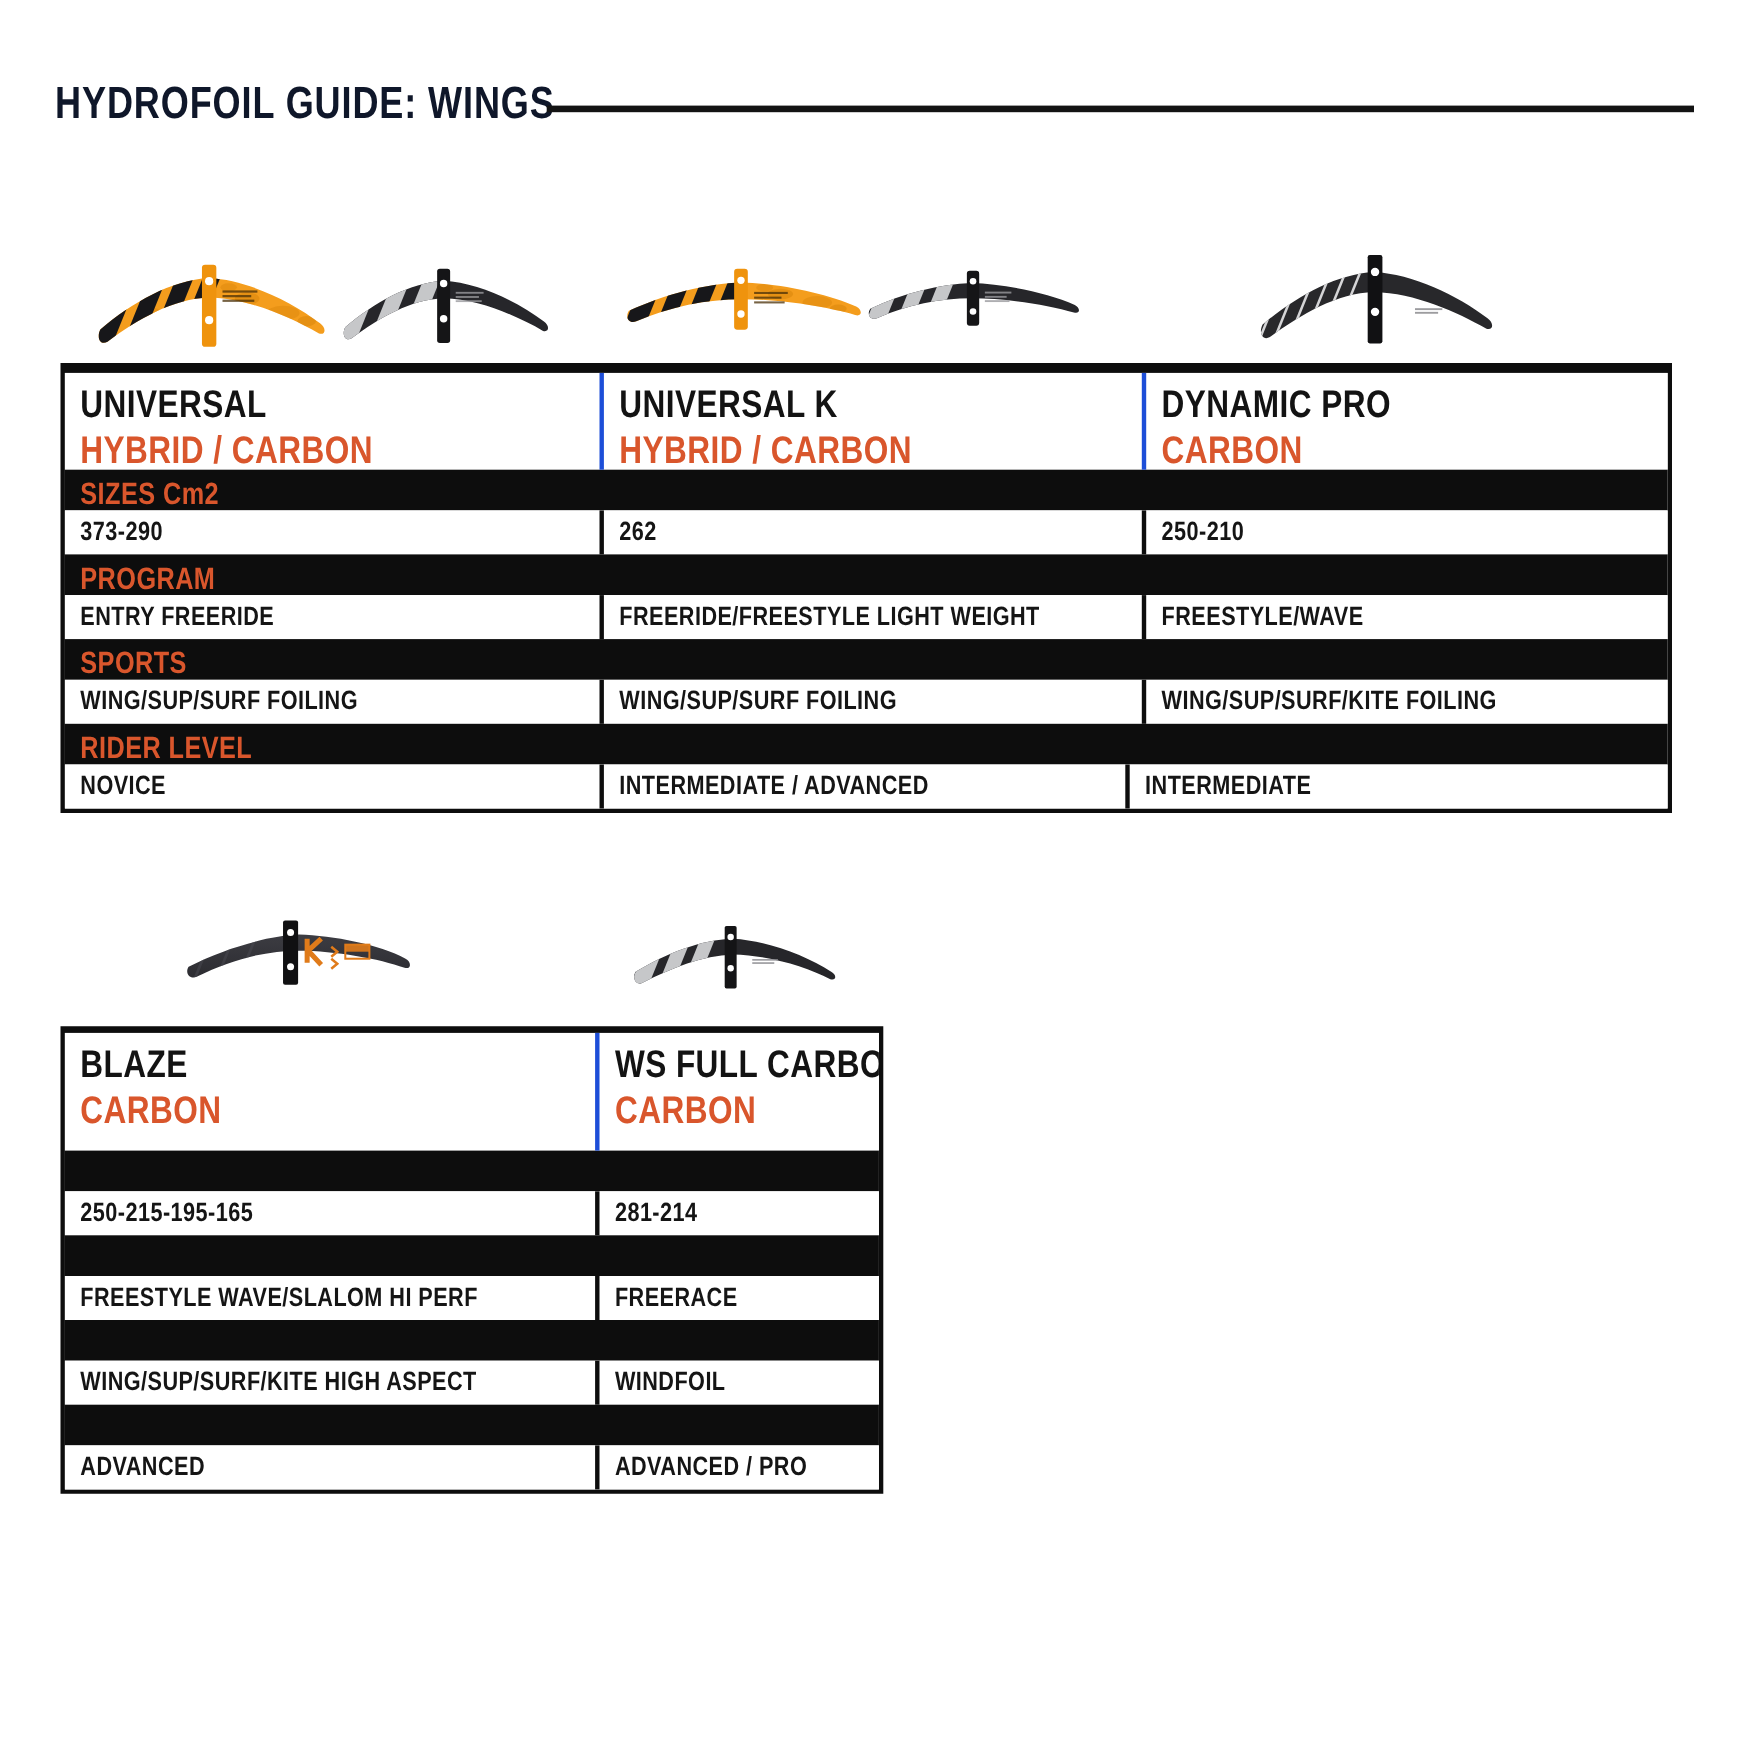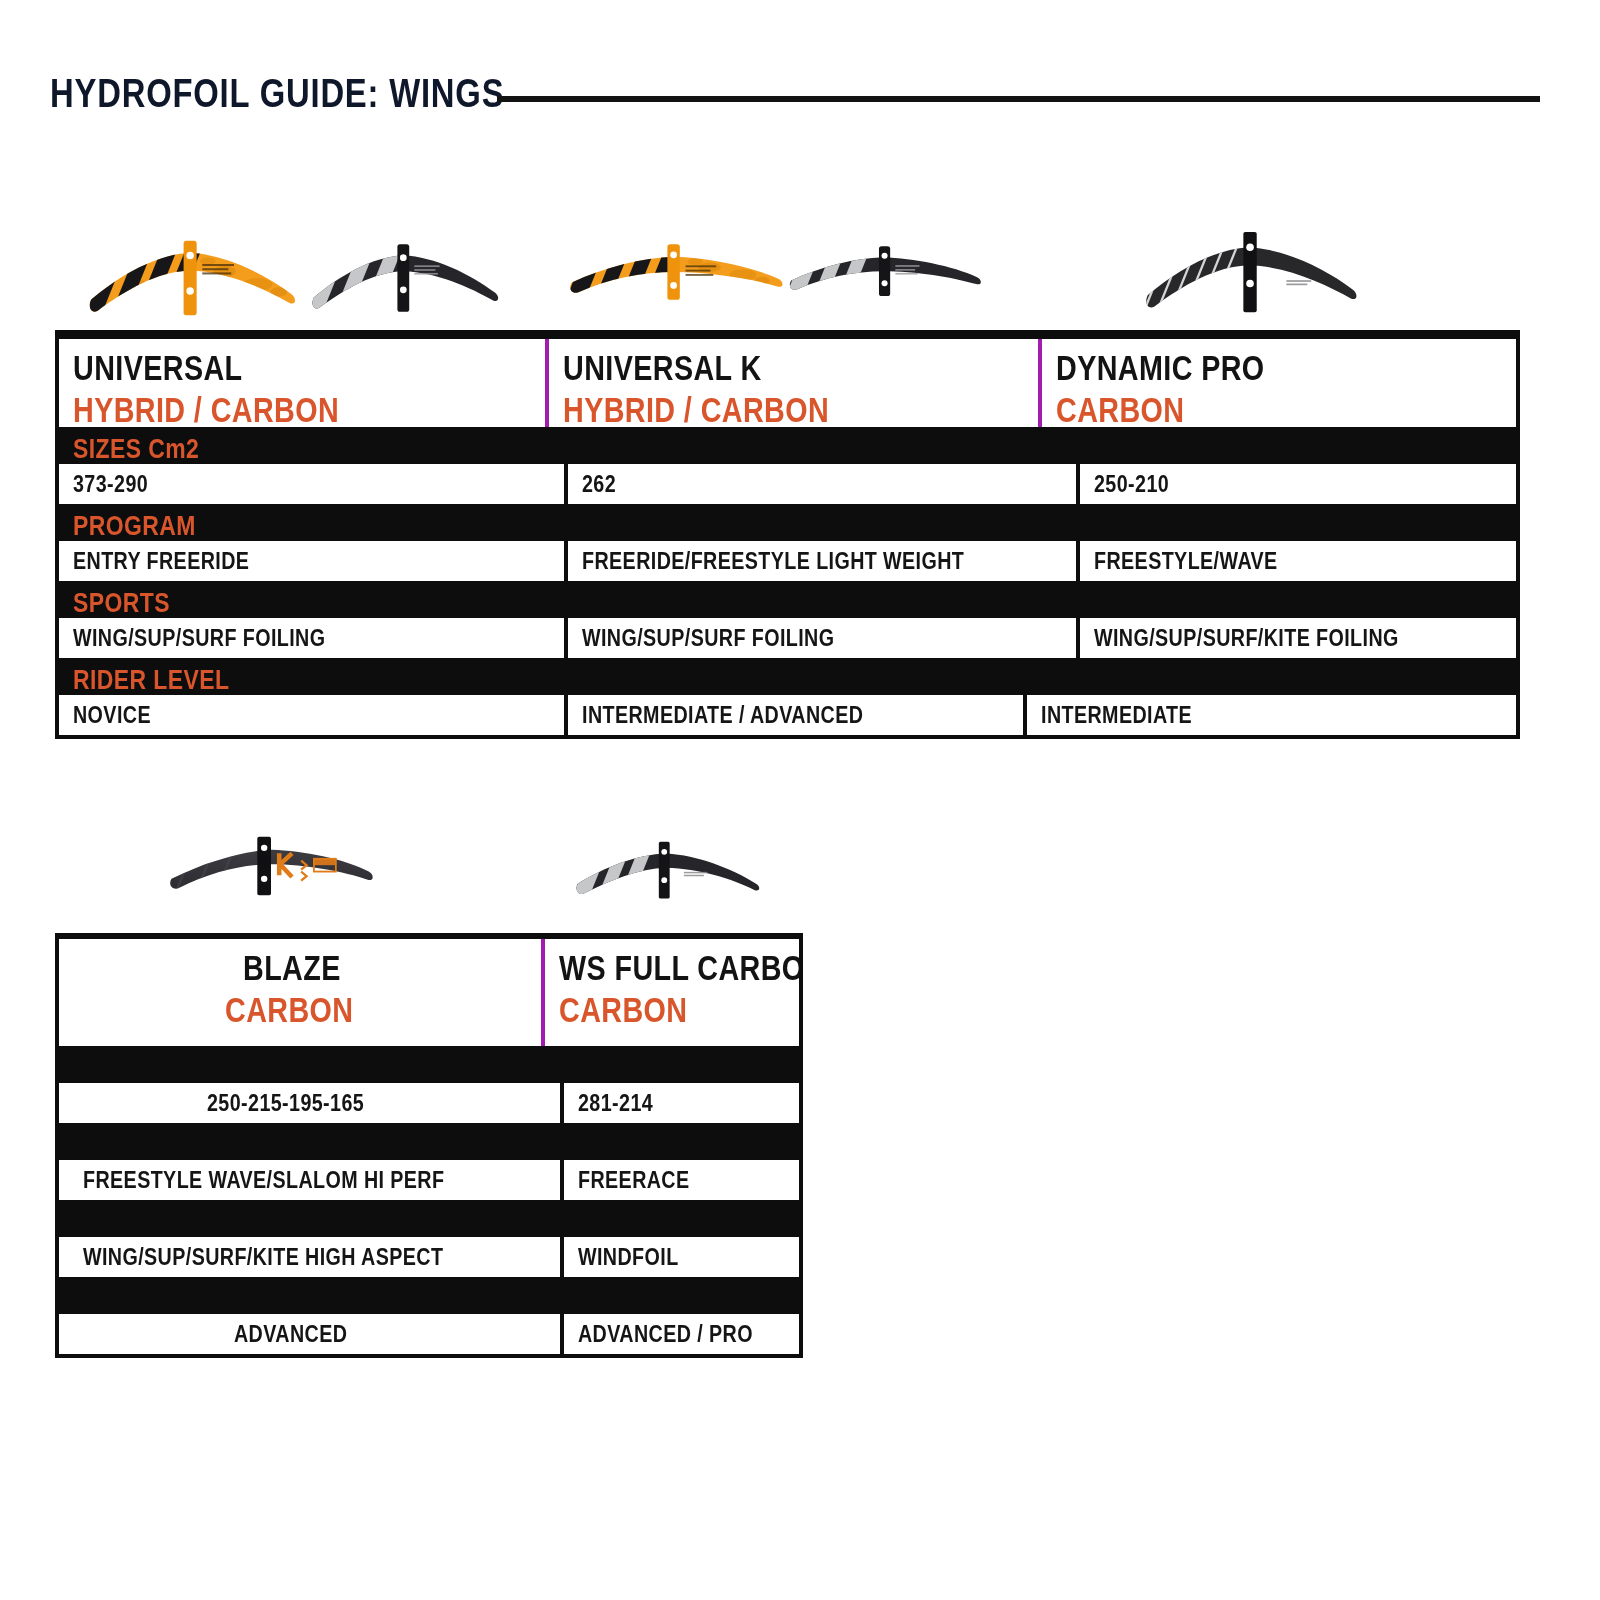--- a/index.html
+++ b/index.html
@@ -20,26 +20,26 @@
 
   
   .tbl{position:absolute;border:4px solid #0d0d0d;background:#fff;box-sizing:content-box;}
   .t1{left:55px;top:330px;width:1457px;border-top-width:9px;}
   .t2{left:55px;top:933px;width:740px;border-top-width:6px;}
   .hdr{display:flex;background:#fff;}
   .t1 .hdr{height:88px;}
   .t2 .hdr{height:107px;}
   .cell{box-sizing:border-box;overflow:hidden;}
   .hdr .cell{padding:8px 8px 0 14px;}
-  .hdr .cell + .cell{border-left:4px solid #a21caf;}
-  .vals .cell + .cell{border-left:4px solid #0d0d0d;margin-left:19px;}
+  .hdr .cell + .cell{border-left:4px solid #1d4ed8;}
+  .vals .cell + .cell{border-left:4px solid #0d0d0d;}
   .t1 .cA{width:486px;flex:0 0 486px;}
   .t1 .cB{width:493px;flex:0 0 493px;}
   .t1 .cC{flex:1;}
-  .t2 .cA{width:482px;flex:0 0 482px;text-align:center;}
+  .t2 .cA{width:482px;flex:0 0 482px;}
   .t2 .cB{flex:1;}
   .pname{font-size:35px;font-weight:700;color:#131313;line-height:42px;}
   .pmat{font-size:35px;font-weight:700;color:#d9562c;line-height:42px;}
   .bar{height:37px;background:#0d0d0d;color:#d9562c;font-weight:700;font-size:28px;line-height:43px;padding-left:14px;box-sizing:border-box;}
   .vals{display:flex;height:40px;background:#fff;}
   .vals .cell{font-size:24px;font-weight:700;color:#151515;line-height:40px;padding:0 8px 0 14px;}
 </style>
 </head>
 <body>
 

